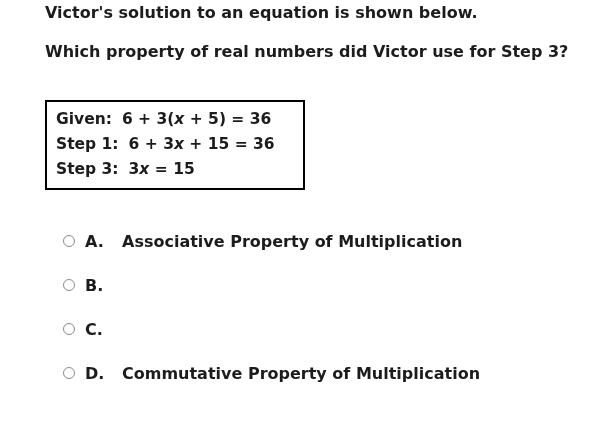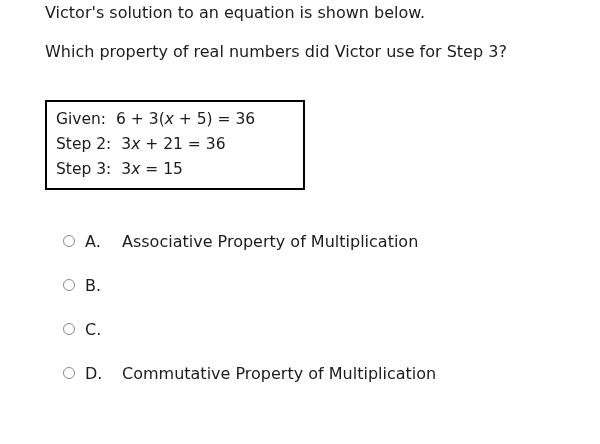--- a/index.html
+++ b/index.html
@@ -10,20 +10,21 @@
     font-family: "DejaVu Sans", "Liberation Sans", sans-serif;
     color: #1c1c1c;
   }
   .page {
     position: relative;
     width: 600px;
     height: 444px;
     overflow: hidden;
     background: #ffffff;
     padding-left: 45px;
+    font-weight: bold;
   }
   .question-line {
     margin: 0;
     font-size: 16px;
     line-height: 20px;
     white-space: nowrap;
   }
   .q1 { padding-top: 3px; }
   .q2 { margin-top: 19px; }
 
@@ -77,21 +78,21 @@
 <div class="page">
 
   <p class="question-line q1">Victor's solution to an equation is shown below.</p>
   <p class="question-line q2">Which property of real numbers did Victor use for Step 3?</p>
 
   <div class="steps-box">
     <div class="step-row">
       <span class="step-label">Given:</span><span class="step-equation">6 + 3(<i>x</i> + 5) = 36</span>
     </div>
     <div class="step-row">
-      <span class="step-label">Step 2:</span><span class="step-equation">3<i>x</i> + 21 = 36</span>
+      <span class="step-label">Step 1:</span><span class="step-equation">6 + 3<i>x</i> + 15 = 36</span>
     </div>
     <div class="step-row">
       <span class="step-label">Step 3:</span><span class="step-equation">3<i>x</i> = 15</span>
     </div>
   </div>
 
   <div class="options">
     <div class="option-row">
       <span class="radio"></span>
       <span class="option-letter">A.</span>

